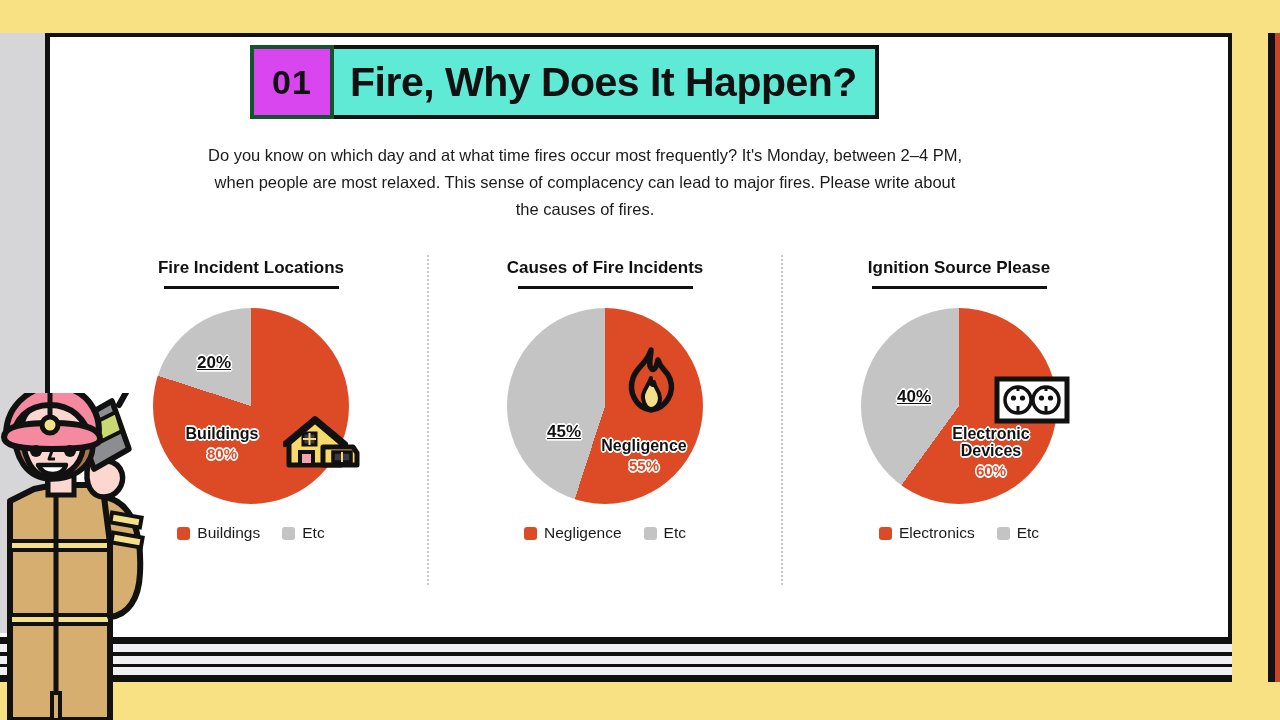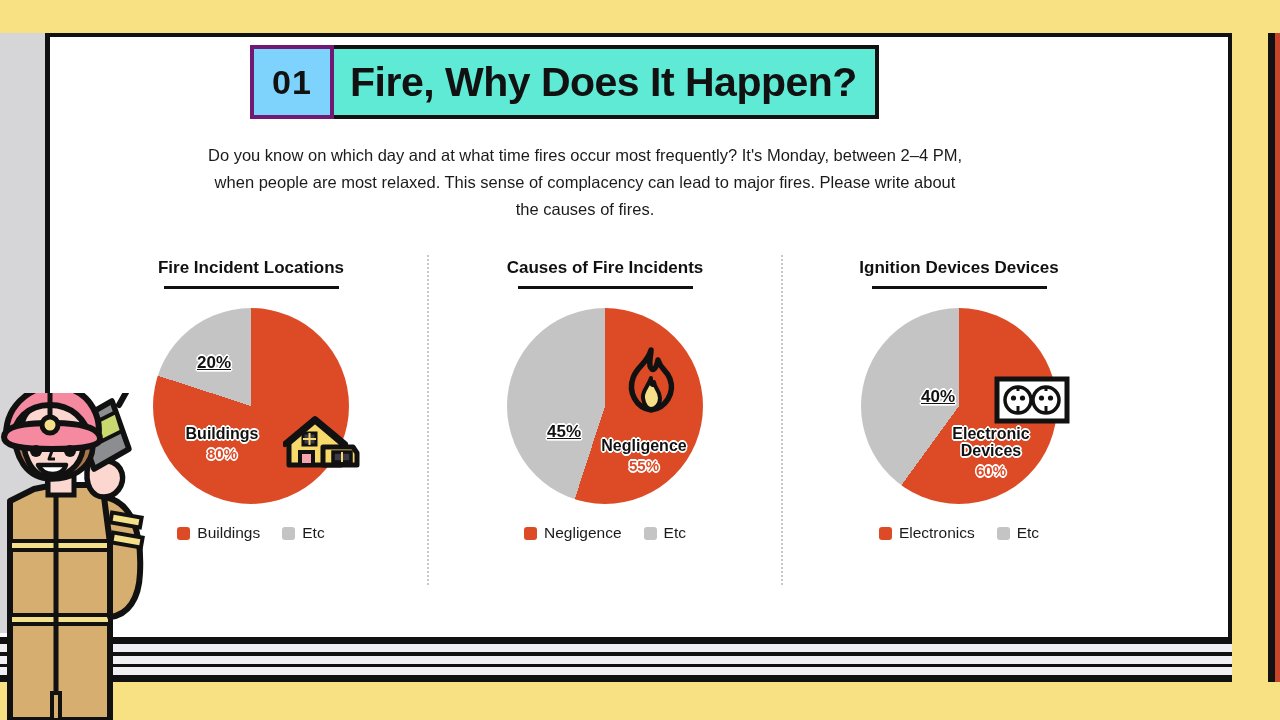--- a/index.html
+++ b/index.html
@@ -42,22 +42,22 @@
     padding:3px 0;
   }
   #bottom-stripes .stripe{ height:8px; background:#EFEFF4; width:100%; }
 
   
   #header-row{
     position:absolute; left:250px; top:45px;
     display:flex; align-items:stretch;
   }
   #number-badge{
-    width:84px; height:74px; background:#7dd3fc;
-    border:4px solid #701a75;
+    width:84px; height:74px; background:#d946ef;
+    border:4px solid #14532d;
     display:flex; align-items:center; justify-content:center;
     font-size:34px; font-weight:bold; color:#111; letter-spacing:1px;
   }
   #title-box{
     height:74px; border:4px solid #111; border-left:none;
     display:flex; align-items:center;
     padding:0 18px 0 16px;
     background:#5eead4;
   }
   #title-text{
@@ -234,27 +234,27 @@
         <span class="legend-label">Negligence</span>
       </div>
       <div class="legend-item">
         <span class="legend-swatch" style="background:#C4C4C4;"></span>
         <span class="legend-label">Etc</span>
       </div>
     </div>
   </div>
 
   <div class="chart-col">
-    <div class="chart-title">Ignition Devices Devices</div>
+    <div class="chart-title">Ignition Source Please</div>
     <div class="chart-title-rule"></div>
 
     <div class="pie-wrap">
       <div class="pie" id="pie3" style="background: conic-gradient(rgb(221, 74, 38) 0deg, rgb(221, 74, 38) 216deg, rgb(196, 196, 196) 216deg, rgb(196, 196, 196) 360deg);"></div>
 
-      <div class="slice-label" style="left:38px; top:80px; width:78px;text-align:center;">
+      <div class="slice-label" style="left:14px; top:80px; width:78px;text-align:center;">
         <div class="lbl-grey">40%</div>
       </div>
 
       <div class="slice-label" style="left:60px; top:118px; width:140px;">
         <div class="lbl-main">Electronic</div>
         <div class="lbl-main">Devices</div>
         <div class="lbl-pct-orange">60%</div>
       </div>
 
       <span class="pie-icon" style="left:133px; top:68px;">

